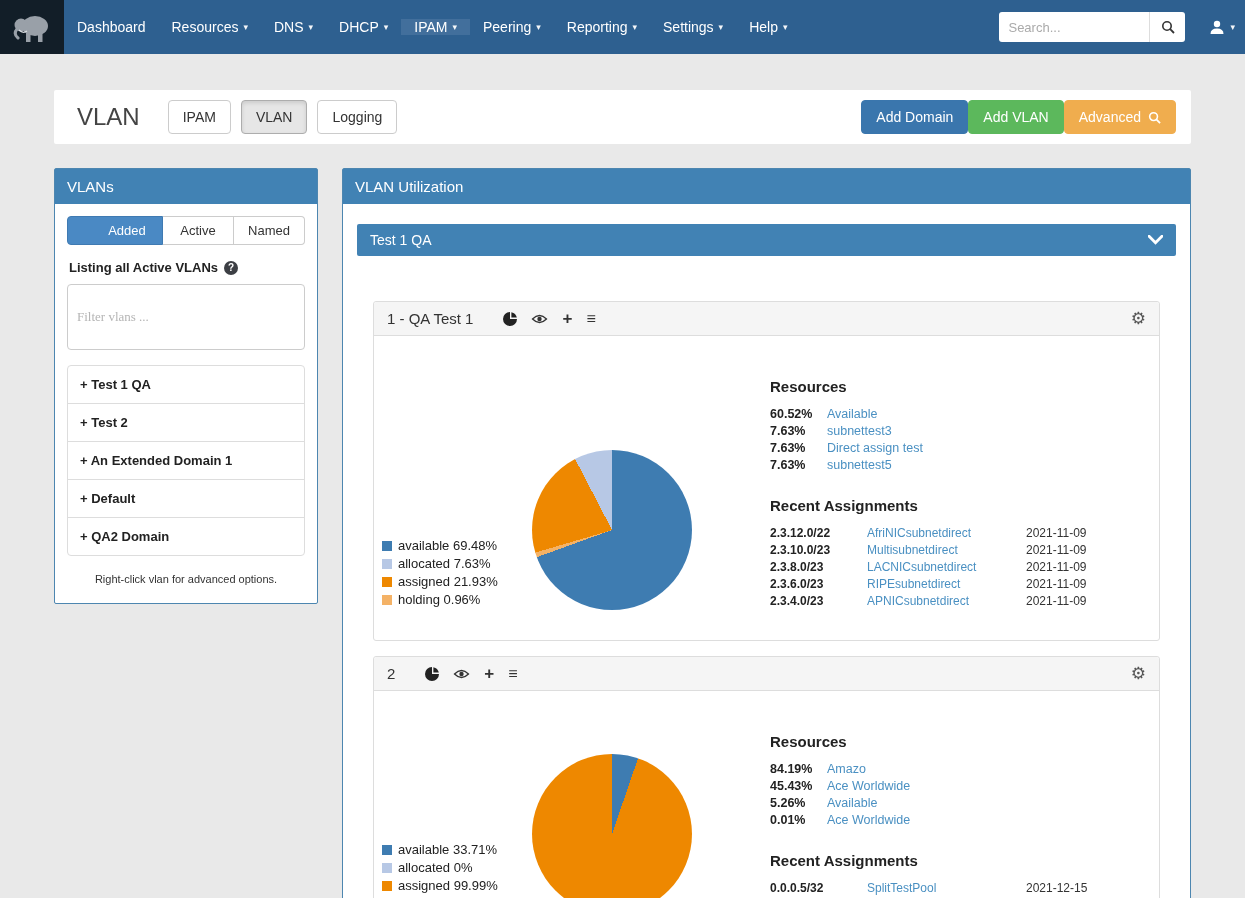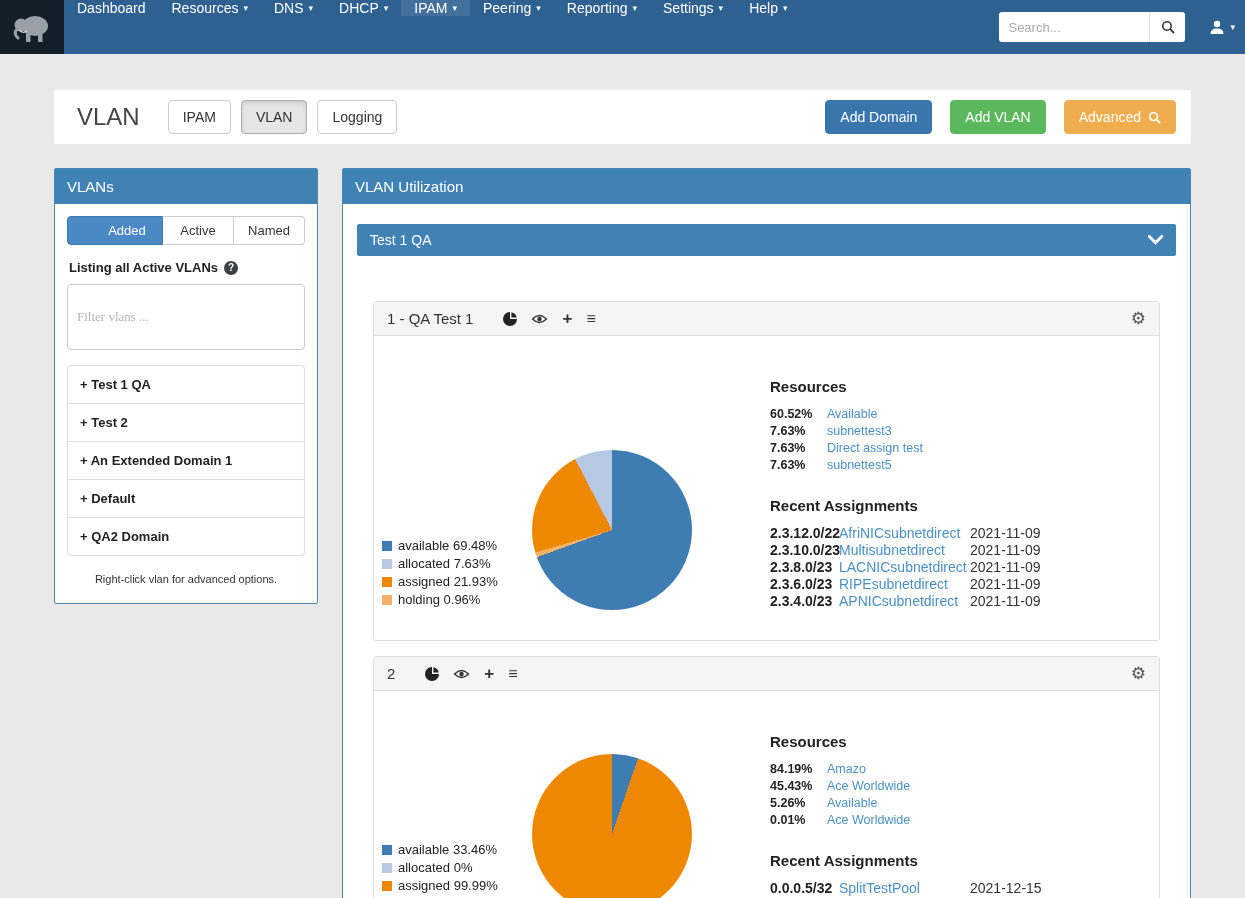--- a/index.html
+++ b/index.html
@@ -5,37 +5,37 @@
   * { box-sizing: border-box; }
   html,body { margin:0; padding:0; }
   body {
     width:1245px; height:898px; overflow:hidden;
     background:#e9e9e9;
     font-family:"Liberation Sans", sans-serif;
   }
   
   .navbar { height:54px; background:#2e6090; display:flex; align-items:stretch; }
   .logo { width:64px; background:#121e28; display:flex; align-items:center; justify-content:center; cursor:pointer; }
-  .nav { display:flex; align-items:flex-start; }
+  .nav { display:flex; align-items:center; }
   .nav-item { display:flex; align-items:center; padding:0 13px; color:#fff; font-size:14px; text-decoration:none; cursor:pointer; }
   .nav-item.active { background:#426f9c; }
   .caret { font-size:9px; margin-left:5px; opacity:.95; }
   .nav-right { margin-left:auto; display:flex; align-items:center; padding-right:0;border-radius:19px; }
   .searchgroup { display:flex; height:30px; }
   .searchgroup input { width:150px; border:none; border-radius:3px 0 0 3px; padding:0 9px; font-size:13px; outline:none; color:#333; font-family:inherit; }
   .searchgroup input::placeholder { color:#aaa; }
   .searchgroup button { width:36px; background:#fff; border:none; border-left:1px solid #ddd; border-radius:0 3px 3px 0; display:flex; align-items:center; justify-content:center; cursor:pointer; }
   .user { display:flex; align-items:center; margin-left:14px; padding:0 10px; cursor:pointer; color:#fff; }
   
   .container { width:1137px; margin:0 auto; }
   .pagehead { margin-top:36px; background:#fff; padding:10px 15px; display:flex; align-items:center; border-radius:2px; }
   .page-title { font-size:24px; color:#444; margin:0 28px 0 8px; font-weight:normal; }
   .tab { background:#fff; border:1px solid #ccc; border-radius:4px; padding:8px 14px; font-size:14px; color:#333; margin-right:10px; cursor:pointer; font-family:inherit; }
   .tab.active { background:#e6e6e6; border-color:#adadad; box-shadow:inset 0 2px 4px rgba(0,0,0,.12); }
-  .actions { margin-left:auto; display:flex; gap:18px; }
+  .actions { margin-left:auto; display:flex; gap:0; }
   .action-btn { border:1px solid transparent; color:#fff; border-radius:4px; padding:8px 14px; font-size:14px; display:flex; align-items:center; gap:7px; cursor:pointer; font-family:inherit; }
   
   .cols { display:flex; align-items:flex-start; gap:24px; margin-top:24px; }
   .panel { background:#fff; border:1px solid #4d86b0; border-radius:2px; }
   .panel-head { background:#4182b4; color:#fff; font-size:15px; padding:9px 12px; }
   
   .sidebar { width:264px; flex:none; }
   .sidebar-body { padding:12px; }
   .segs { display:flex; }
   .seg { flex:1; text-align:center; font-size:13px; padding:6px 0; border:1px solid #ccc; background:#fff; color:#333; cursor:pointer; font-family:inherit; }
@@ -70,21 +70,21 @@
   .legend { width:150px; flex:none; margin-top:8px; }
   .lg-row { display:flex; align-items:center; gap:6px; font-size:13px; color:#222; margin-bottom:3px; }
   .swatch { width:10px; height:10px; flex:none; }
   .pie { width:160px; height:160px; border-radius:50%; flex:none; }
   .res { flex:1; margin-left:78px; max-width:410px; }
   .res-h { font-size:15px; font-weight:bold; color:#222; margin:0 0 11px; }
   .res-rows { margin-bottom:23px; }
   .res-row { display:flex; font-size:12.5px; line-height:17px; }
   .pct { width:57px; font-weight:bold; color:#222; flex:none; }
   .lnk { color:#4a90c2; text-decoration:none; cursor:pointer; }
-  .asn-row { display:grid; grid-template-columns:69px 131px auto; font-size:14px; line-height:17px; }
+  .asn-row { display:grid; grid-template-columns:69px 131px auto; font-size:12px; line-height:17px;gap:28px; }
   .asn-row .cidr { font-weight:bold; color:#222; }
   .asn-row .date { color:#333; }
 </style>
 </head>
 <body>
 
 <div class="navbar">
   <div class="logo">
     <svg width="40" height="36" viewBox="0 0 40 36">
       <ellipse cx="23" cy="17" rx="13" ry="10" fill="#99a0a8"></ellipse>
@@ -328,21 +328,21 @@
         </span>
         <span class="hicon plus">+</span>
         <span class="hicon menu-glyph">≡</span>
       </span>
       <span class="gear">⚙</span>
     </div>
     <div class="card-body">
       <div class="legend">
                     <div class="lg-row">
                       <span class="swatch" style="background: rgb(62, 124, 177);"></span>
-                      <span>available 33.46%</span>
+                      <span>available 33.71%</span>
                     </div>
                     <div class="lg-row">
                       <span class="swatch" style="background: rgb(183, 200, 229);"></span>
                       <span>allocated 0%</span>
                     </div>
                     <div class="lg-row">
                       <span class="swatch" style="background: rgb(238, 136, 0);"></span>
                       <span>assigned 99.99%</span>
                     </div>
                     <div class="lg-row">

